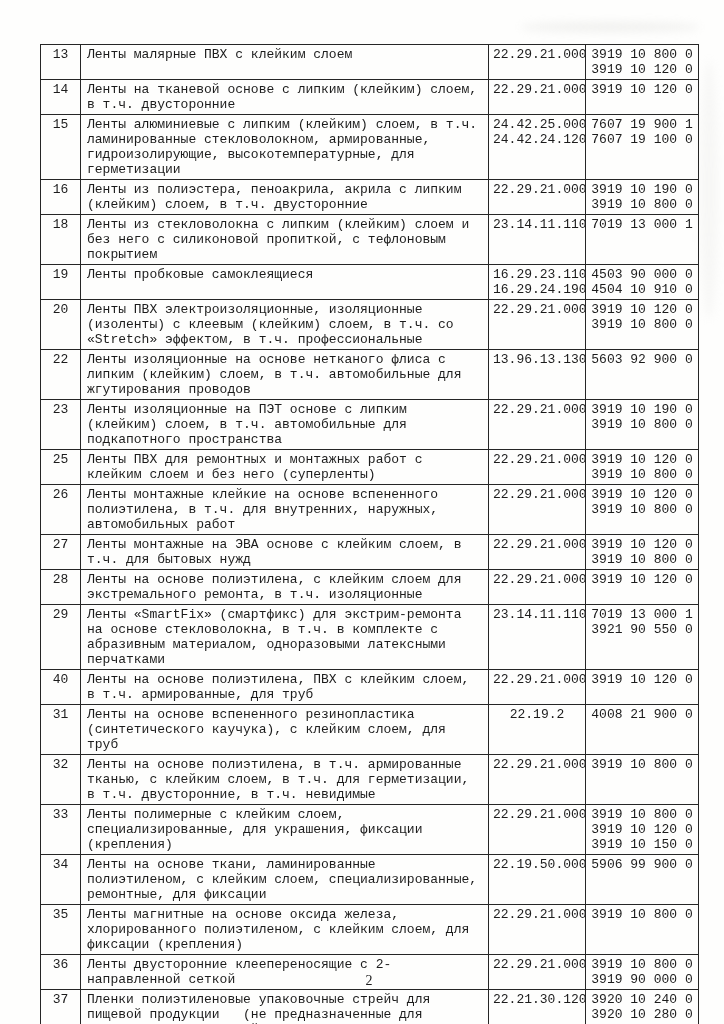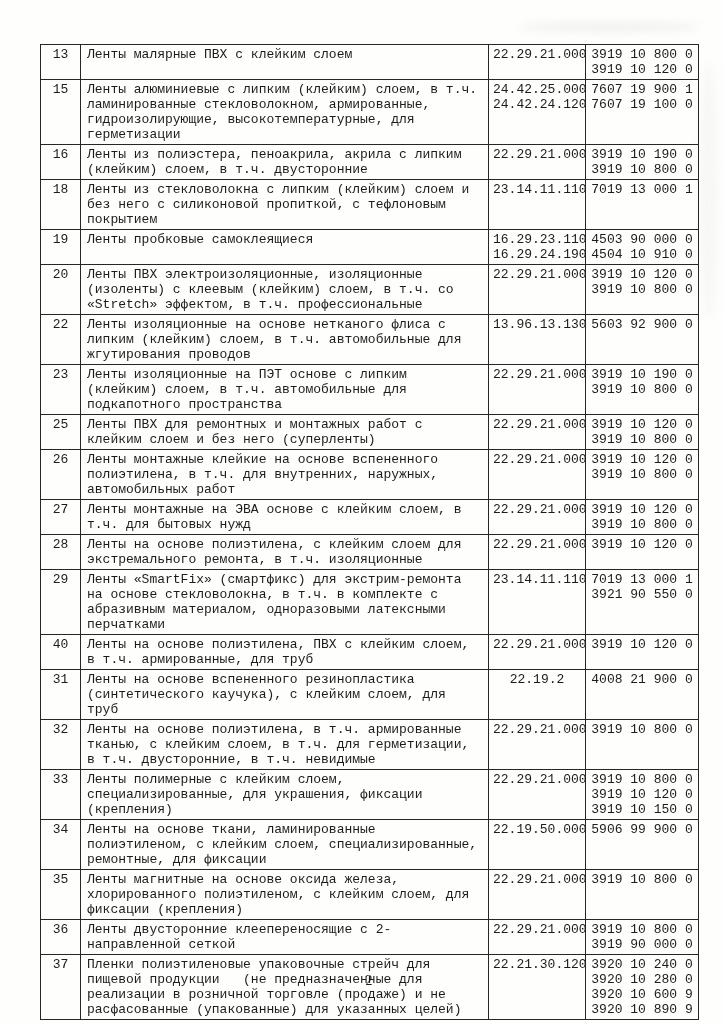--- a/index.html
+++ b/index.html
@@ -94,20 +94,30 @@
           <td class="desc">Ленты малярные ПВХ с клейким слоем</td>
           <td class="okpd">
             <div class="code-line">22.29.21.000</div>
           </td>
           <td class="tnved">
             <div class="code-line">3919 10 800 0</div>
             <div class="code-line">3919 10 120 0</div>
           </td>
         </tr>
         <tr>
+          <td class="num">14</td>
+          <td class="desc">Ленты на тканевой основе с липким (клейким) слоем, в т.ч. двусторонние</td>
+          <td class="okpd">
+            <div class="code-line">22.29.21.000</div>
+          </td>
+          <td class="tnved">
+            <div class="code-line">3919 10 120 0</div>
+          </td>
+        </tr>
+        <tr>
           <td class="num">15</td>
           <td class="desc">Ленты алюминиевые с липким (клейким) слоем, в т.ч. ламинированные стекловолокном, армированные, гидроизолирующие, высокотемпературные, для герметизации</td>
           <td class="okpd">
             <div class="code-line">24.42.25.000</div>
             <div class="code-line">24.42.24.120</div>
           </td>
           <td class="tnved">
             <div class="code-line">7607 19 900 1</div>
             <div class="code-line">7607 19 100 0</div>
           </td>

